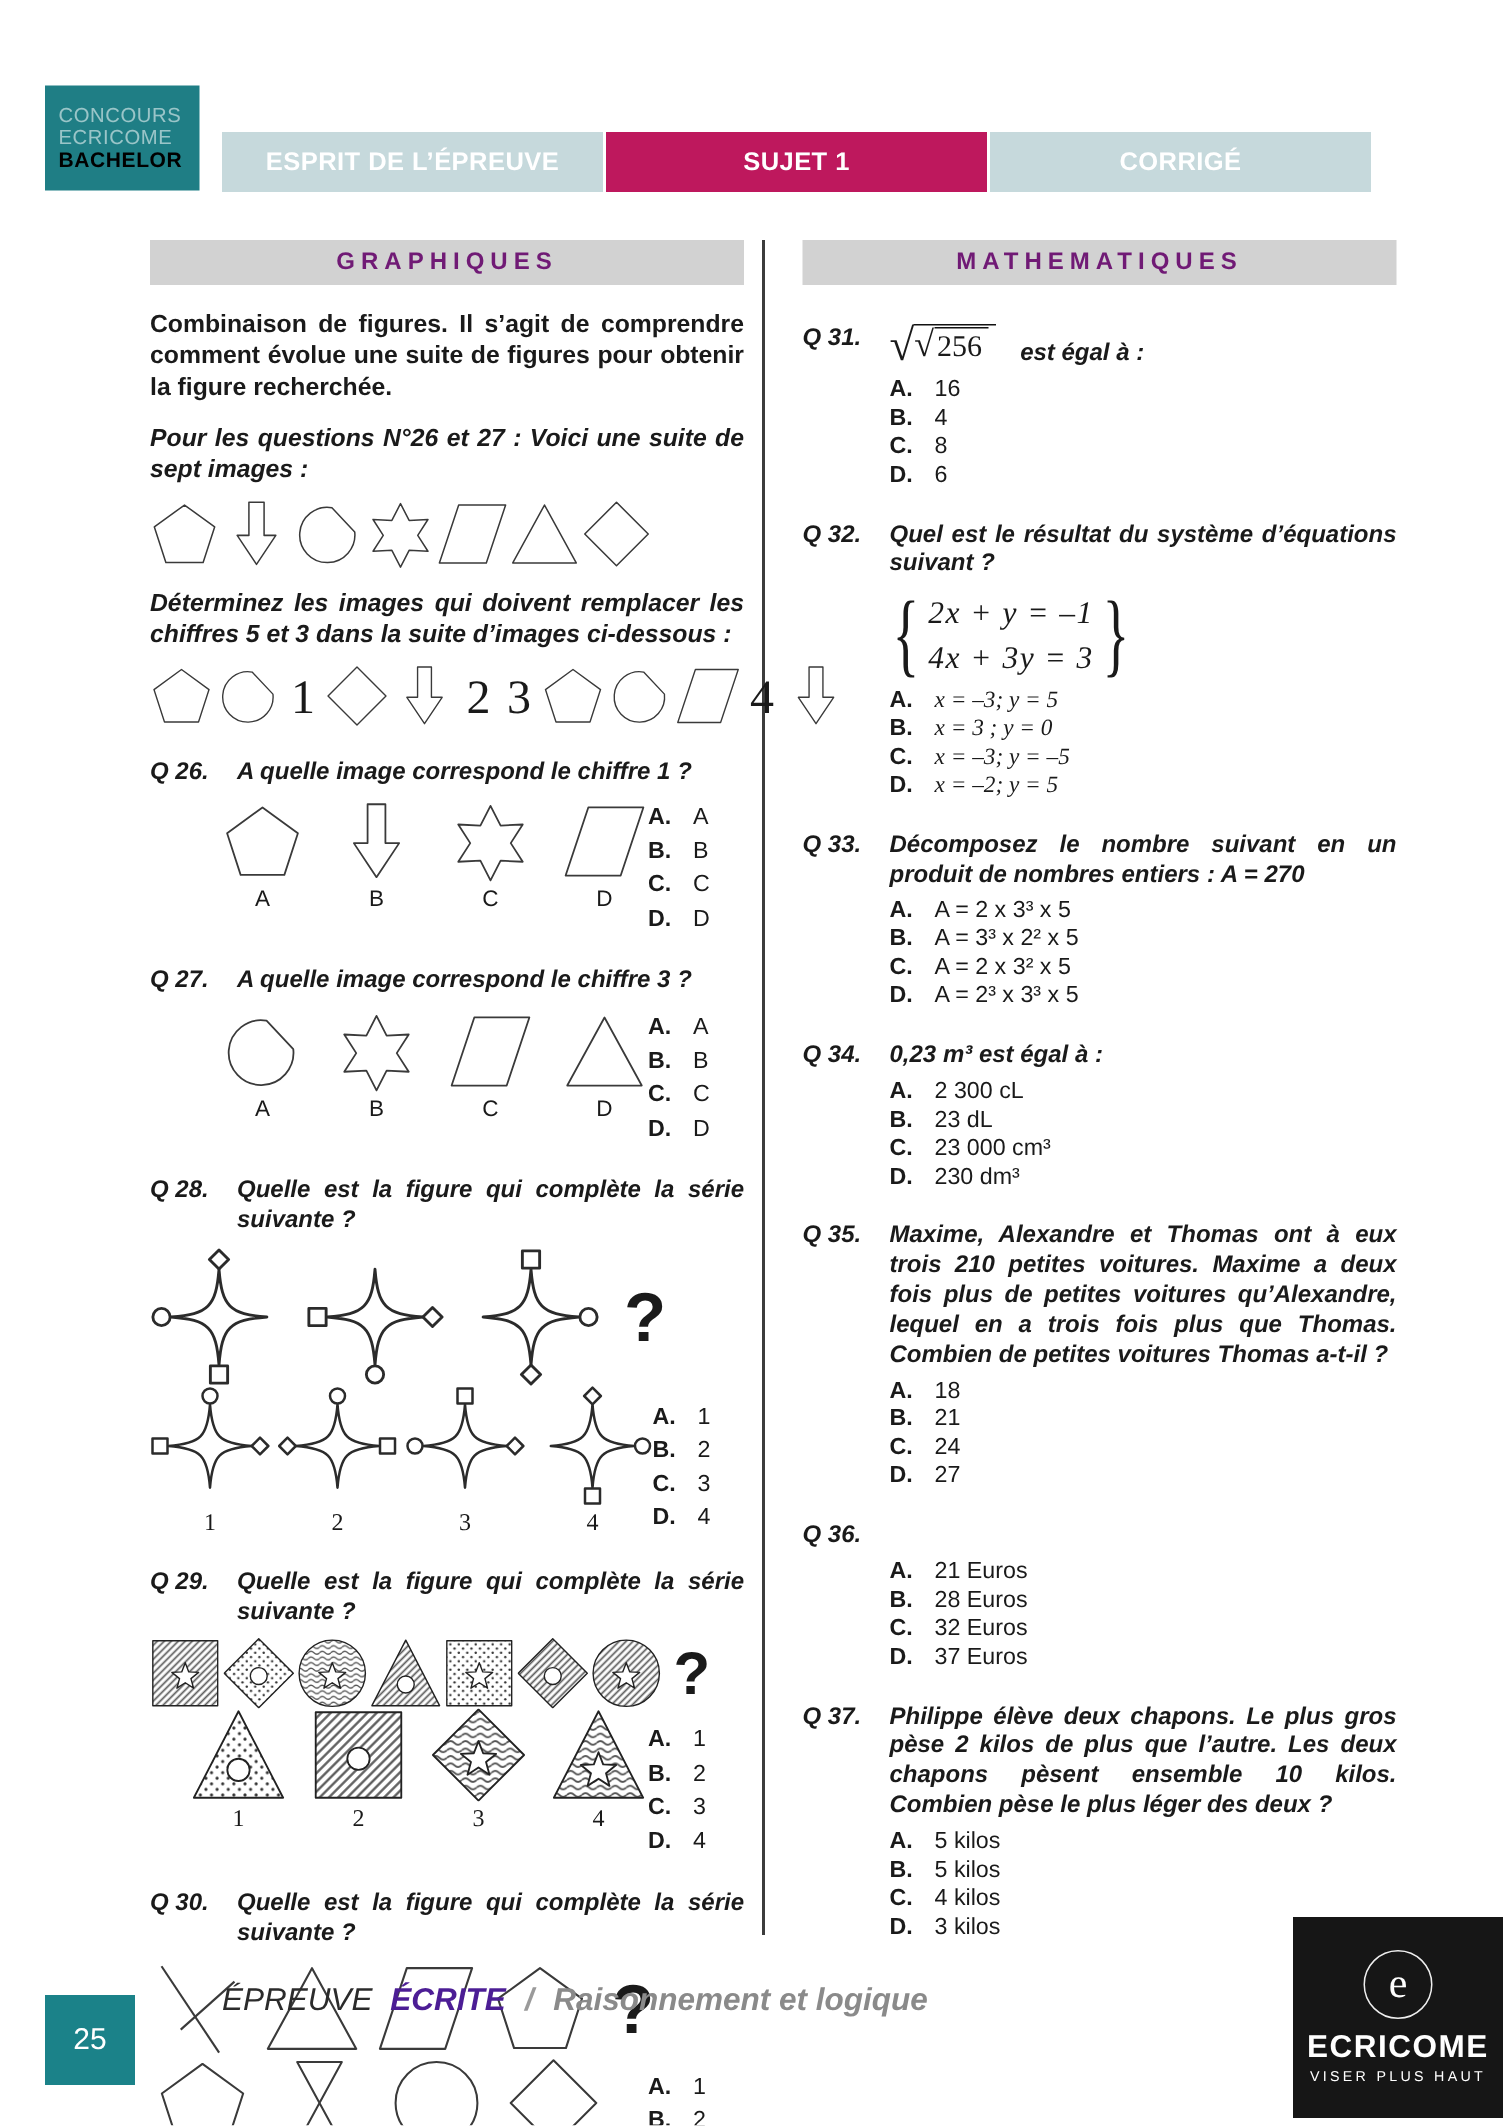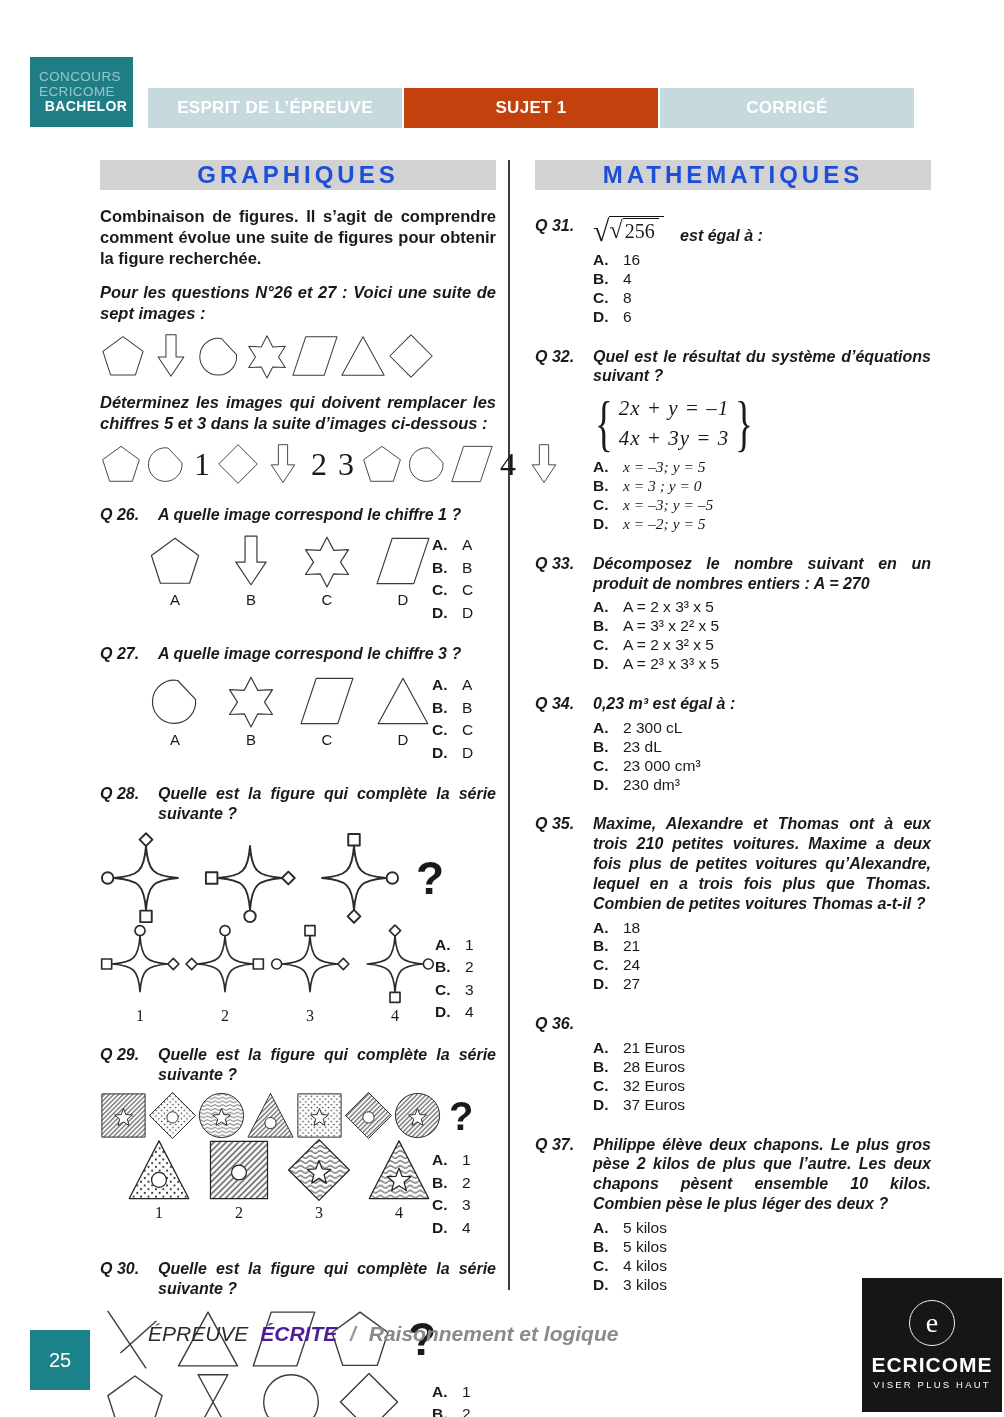--- a/index.html
+++ b/index.html
@@ -3,33 +3,33 @@
 <meta charset="utf-8">
 <style>
   html,body{margin:0;padding:0;background:#fff;}
   .page{position:relative;width:1004px;height:1417px;background:#fff;overflow:hidden;
         font-family:"Liberation Sans",sans-serif;color:#1a1a1a;}
 
   
   .logo{position:absolute;left:30px;top:57px;width:103px;height:70px;background:#1f7e85;
         display:flex;flex-direction:column;justify-content:center;padding-left:9px;box-sizing:border-box;}
   .logo .l1,.logo .l2{font-size:13.5px;line-height:1.12;color:rgba(255,255,255,.55);letter-spacing:.4px;}
-  .logo .l3{font-size:14px;line-height:1.12;font-weight:bold;color:#ffffff;letter-spacing:.4px;text-align:center;}
+  .logo .l3{font-size:14px;line-height:1.12;font-weight:bold;color:#000000;letter-spacing:.4px;}
   .tabs{position:absolute;left:148px;top:88px;display:flex;gap:2px;}
   .tab{width:254px;height:40px;display:flex;align-items:center;justify-content:center;
        background:#c6d9dc;color:#fff;font-weight:bold;font-size:17px;letter-spacing:.3px;}
-  .tab.active{background:#c2410c;}
+  .tab.active{background:#be185d;}
 
   .vdivider{position:absolute;left:508px;top:160px;width:2px;height:1130px;background:#3c3c3c;}
 
   .col{position:absolute;top:160px;}
   .col-left{left:100px;width:396px;}
   .col-right{left:535px;width:396px;}
   .secbar{height:30px;background:#d2d2d2;display:flex;align-items:center;justify-content:center;
-          font-size:24px;font-weight:bold;letter-spacing:4px;color:#1d4ed8;}
+          font-size:16px;font-weight:bold;letter-spacing:4px;color:#701a75;}
 
   .intro{margin:16px 0 0;font-weight:bold;font-size:16.5px;line-height:1.27;text-align:justify;}
   .note{margin:13px 0 0;font-weight:bold;font-style:italic;font-size:16.5px;line-height:1.3;text-align:justify;}
 
   .figrow{display:flex;align-items:center;}
   .cell{display:flex;flex-direction:column;align-items:center;justify-content:center;}
   .numwrap{padding:0 4px;}
   .numeral{font-family:"Liberation Serif",serif;font-size:32px;line-height:1;}
   .rowlabel{margin-top:3px;font-size:16px;font-family:"Liberation Serif",serif;}
   .figset .rowlabel{font-family:"Liberation Sans",sans-serif;font-size:15px;}

